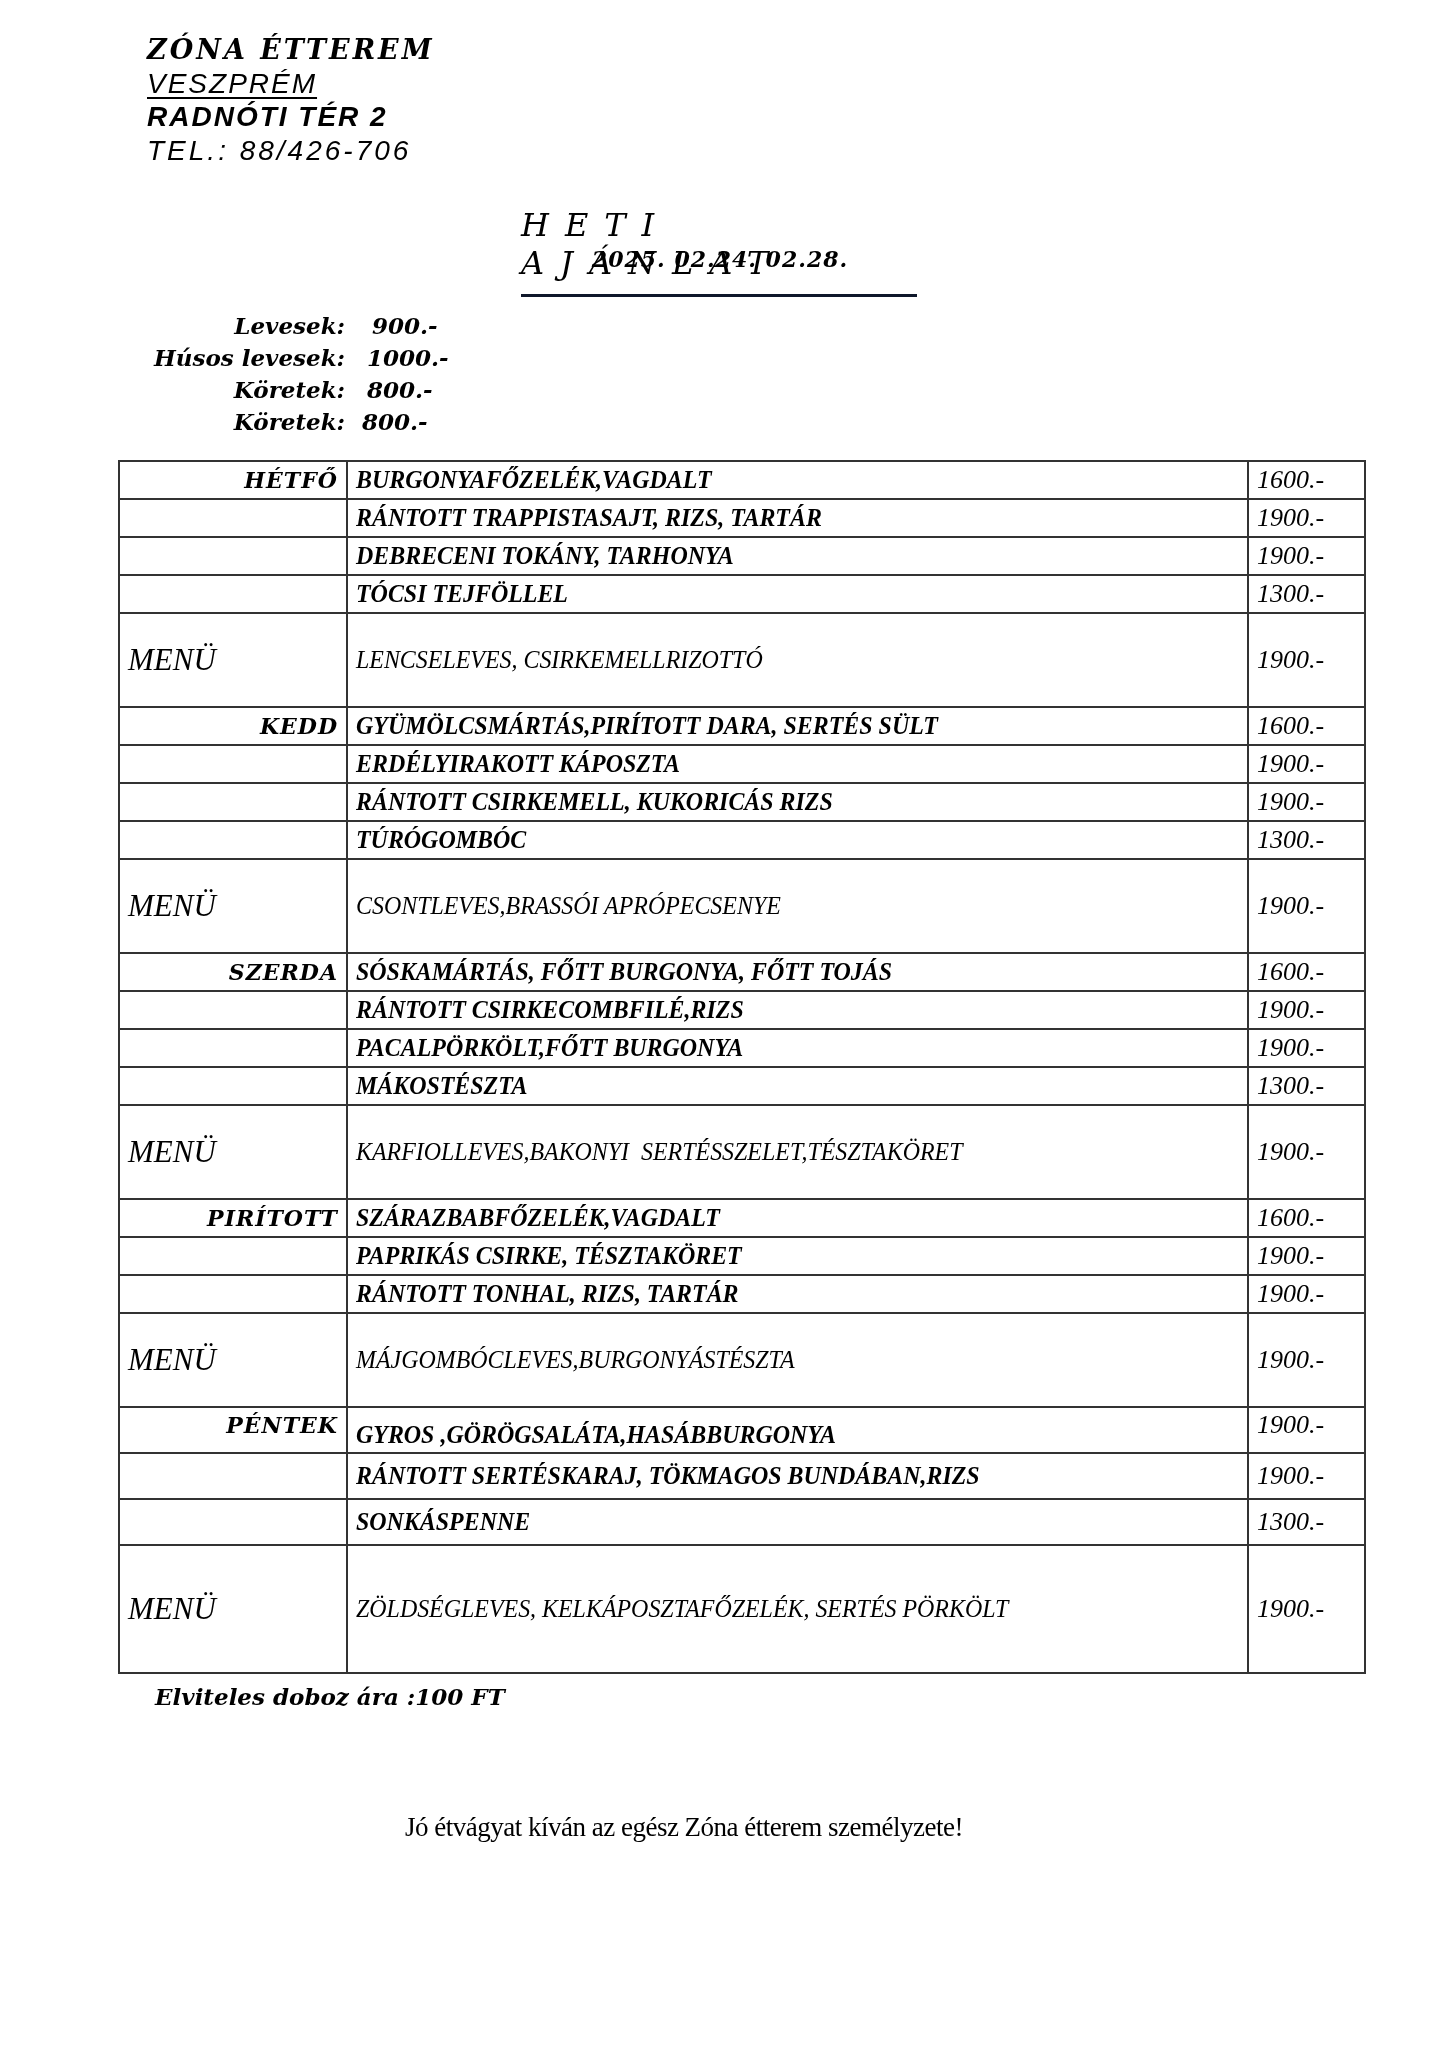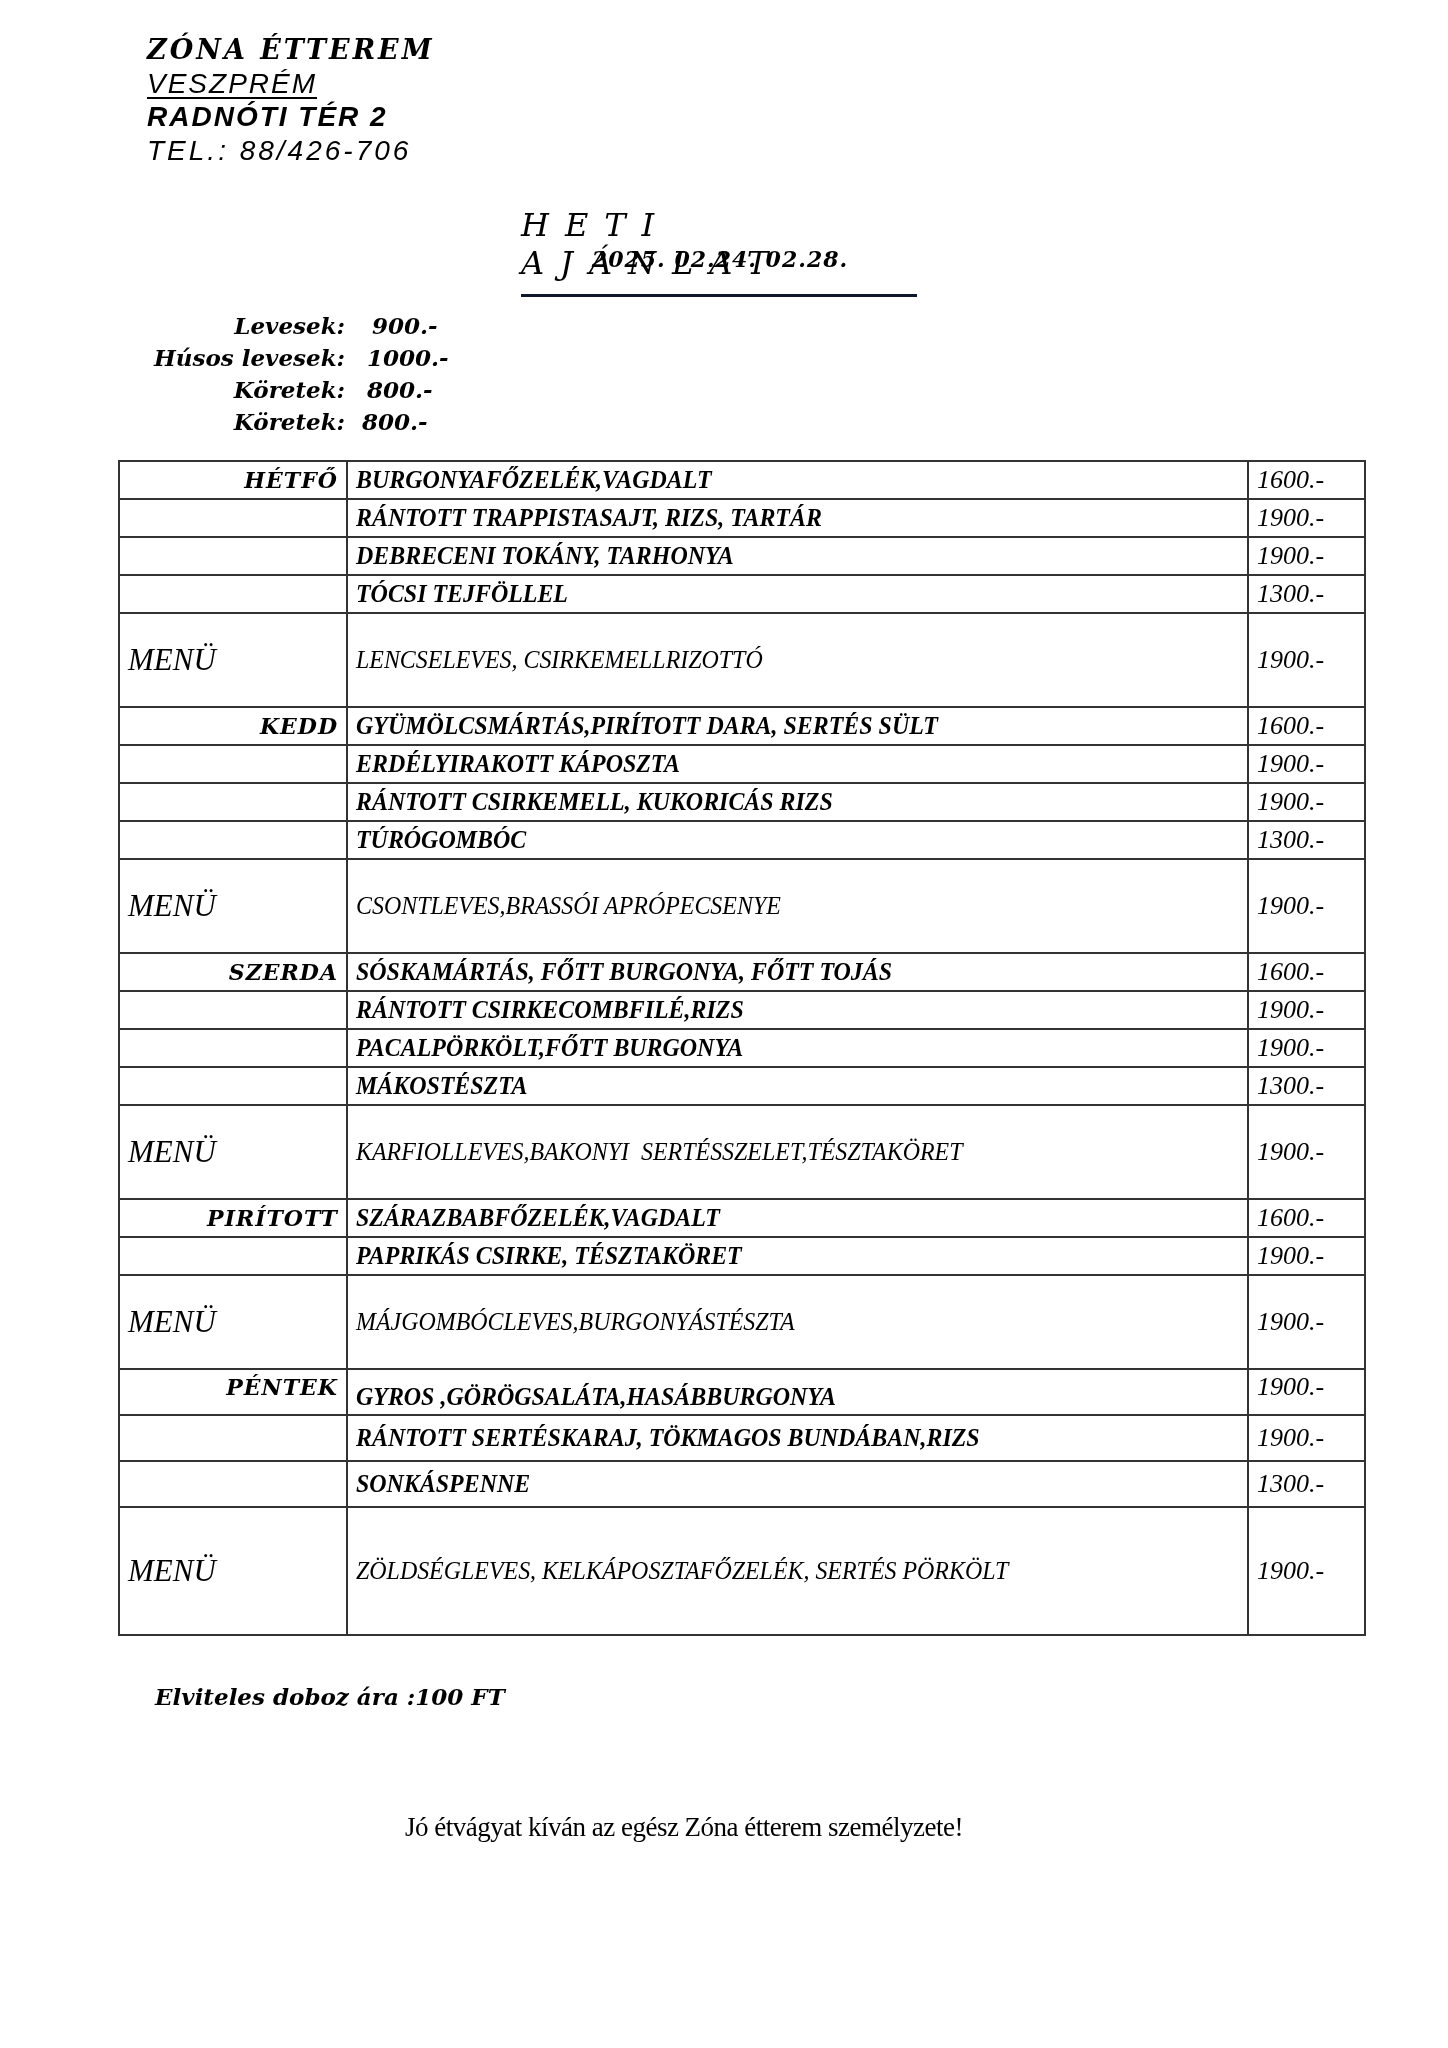--- a/index.html
+++ b/index.html
@@ -156,20 +156,25 @@
     <tr class="r">
       <td class="day">PIRÍTOTT</td>
       <td class="dish"><span>SZÁRAZBABFŐZELÉK,VAGDALT</span></td>
       <td class="price">1600.-</td>
     </tr>
     <tr class="r">
       <td></td>
       <td class="dish"><span>PAPRIKÁS CSIRKE, TÉSZTAKÖRET</span></td>
       <td class="price">1900.-</td>
     </tr>
+    <tr class="r">
+      <td></td>
+      <td class="dish"><span>RÁNTOTT TONHAL, RIZS, TARTÁR</span></td>
+      <td class="price">1900.-</td>
+    </tr>
     <tr class="m">
       <td class="menu-label">MENÜ</td>
       <td class="menu-dish"><span>MÁJGOMBÓCLEVES,BURGONYÁSTÉSZTA</span></td>
       <td class="price">1900.-</td>
     </tr>
 
     <tr class="rf">
       <td class="day" style="vertical-align:top;padding-top:4px">PÉNTEK</td>
       <td class="dish" style="vertical-align:top;padding-top:12px"><span>GYROS ,GÖRÖGSALÁTA,HASÁBBURGONYA</span></td>
       <td class="price" style="vertical-align:top;padding-top:2px">1900.-</td>

